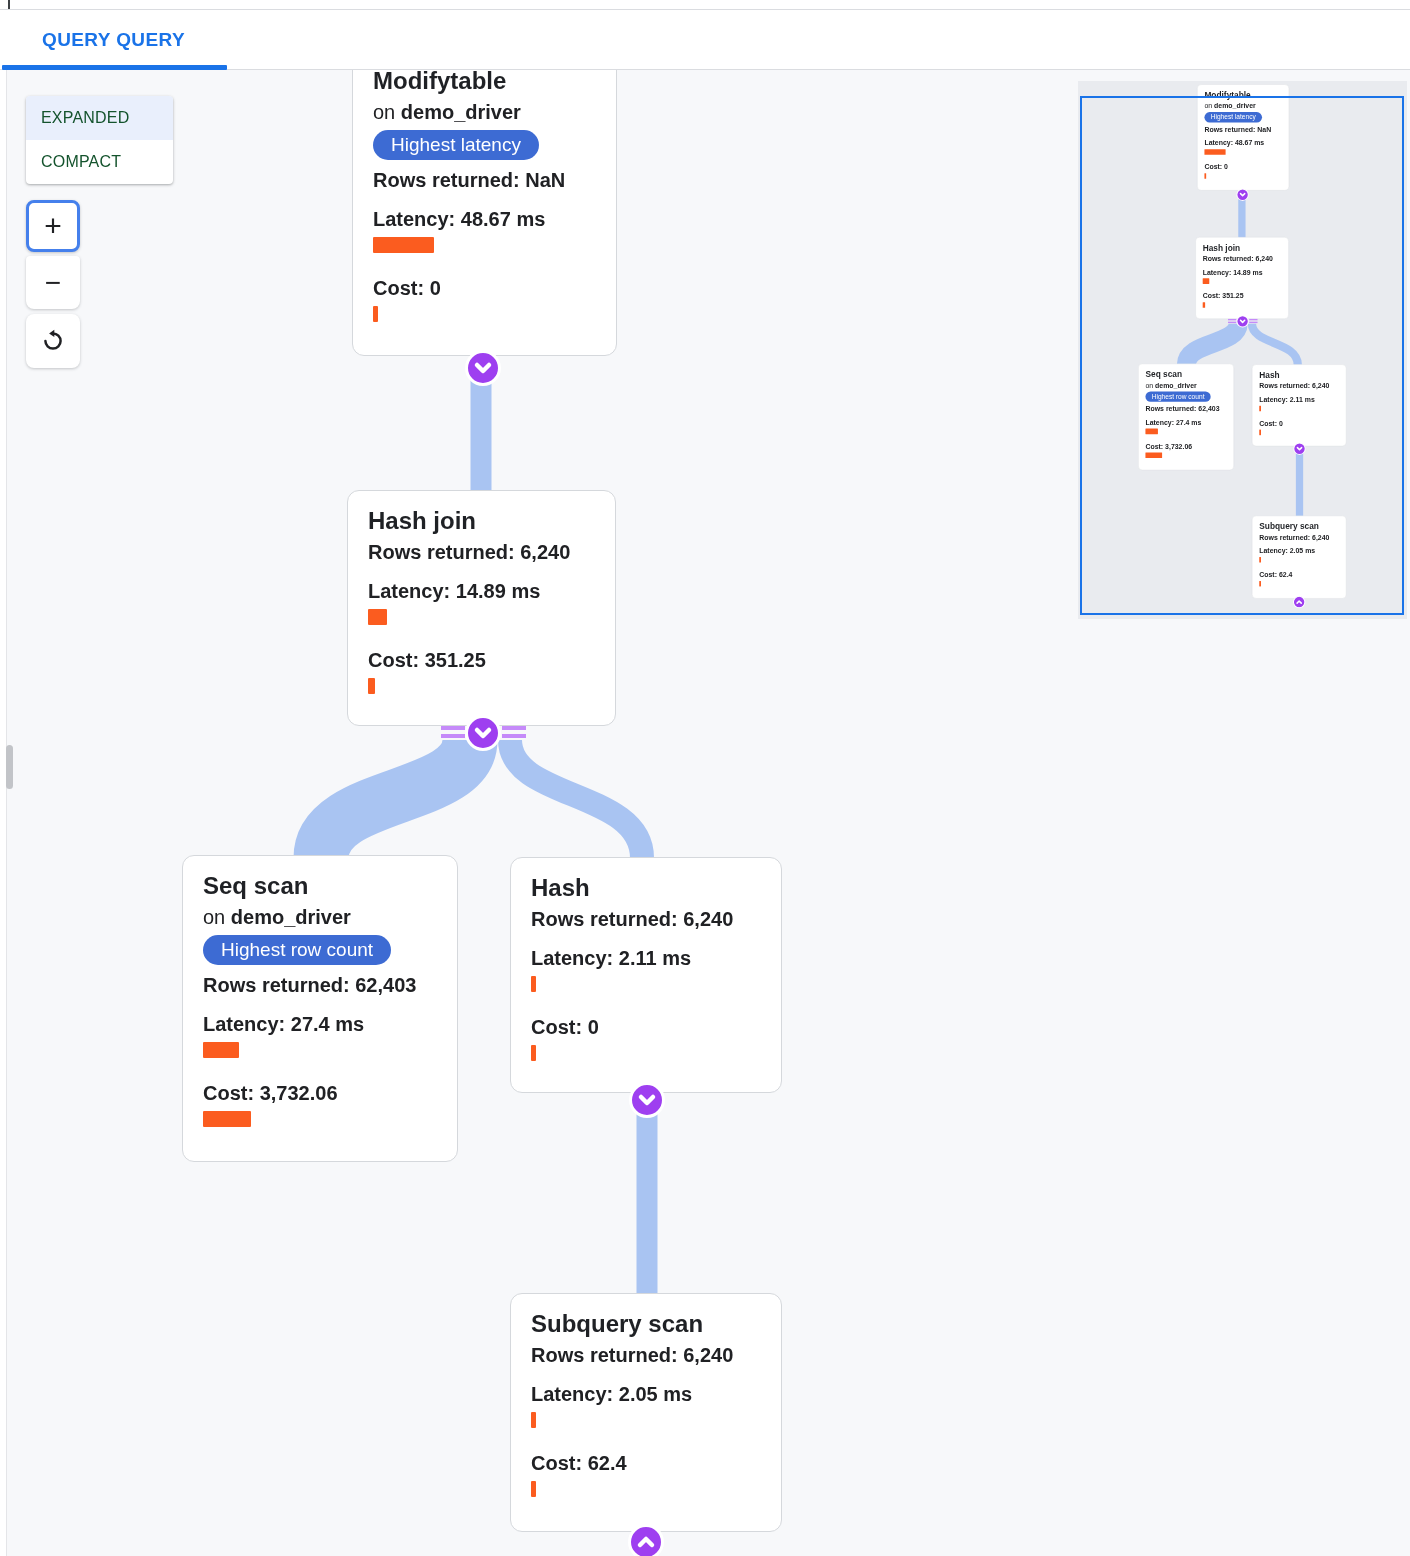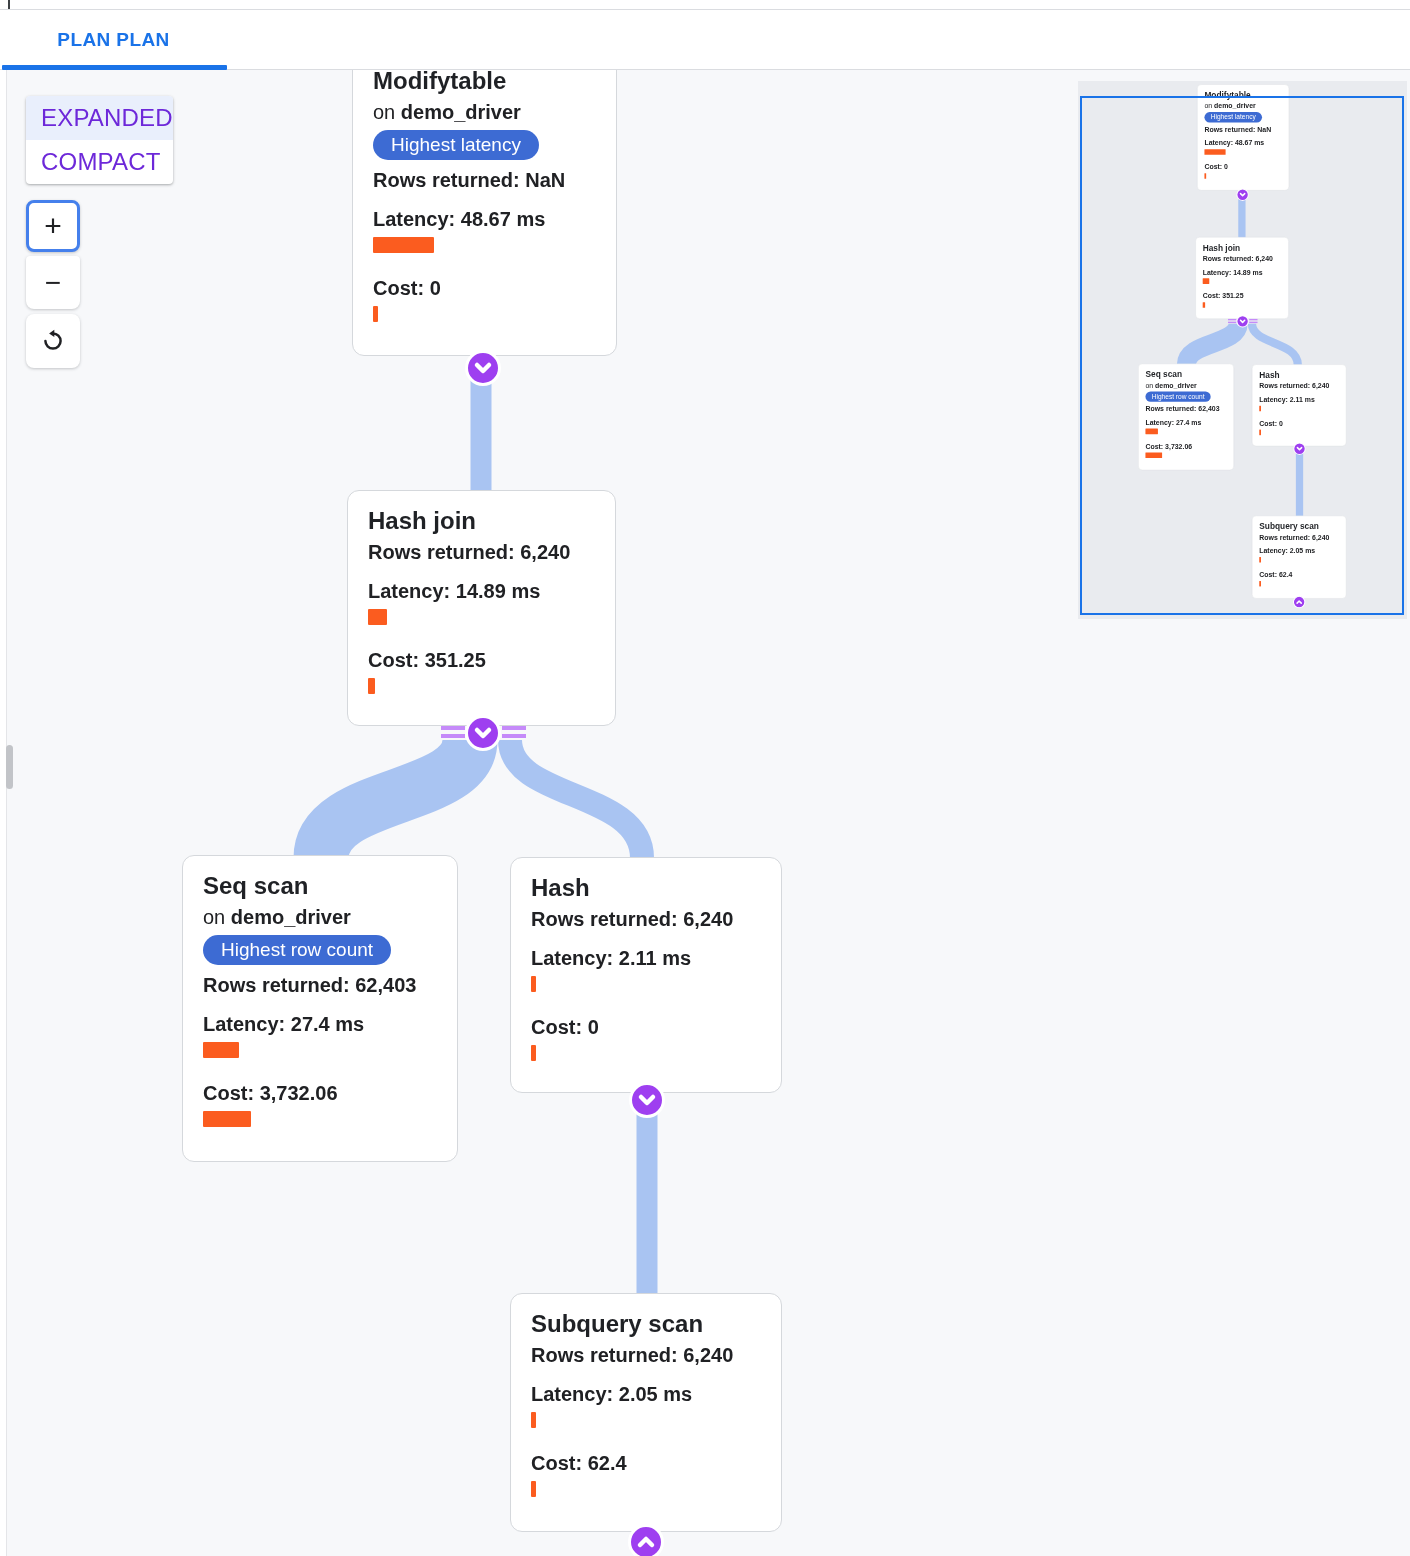--- a/index.html
+++ b/index.html
@@ -45,21 +45,21 @@
 
   
   .view-toggle {
     position: absolute; left: 26px; top: 96px; width: 147px; z-index: 15;
     background: #fff; border-radius: 4px;
     box-shadow: 0 1px 3px rgba(60,64,67,.3), 0 1px 2px rgba(60,64,67,.15);
     overflow: hidden;
   }
   .view-toggle .row {
     height: 44px; display: flex; align-items: center; padding-left: 15px;
-    font-size: 24px; font-weight: 500; color: #6d28d9; cursor: pointer;
+    font-size: 16px; font-weight: 500; color: #14532d; cursor: pointer;
     letter-spacing: 0.2px;
   }
   .view-toggle .row.selected { background: #e9effc; }
 
   .zoombtn {
     position: absolute; left: 26px; width: 54px; z-index: 15;
     background: #fff; display: flex; align-items: center; justify-content: center;
     box-shadow: 0 1px 3px rgba(60,64,67,.28); cursor: pointer;
     font-size: 30px; color: #202124; border-radius: 8px;
   }
@@ -290,21 +290,21 @@
     </div>
   </div>
     </div>
   <div class="mm-vp"></div>
 </div>
 
 <div class="topstrip">
   <div class="cursor-tick"></div>
 </div>
 <div class="tabbar">
-  <div class="tab tab-active">PLAN PLAN</div>
+  <div class="tab tab-active">QUERY QUERY</div>
   <div class="tab-underline"></div>
 </div>
 
 <div class="left-rail"></div>
 <div class="scroll-thumb"></div>
 
 <div class="view-toggle">
   <div class="row selected">EXPANDED</div>
   <div class="row">COMPACT</div>
 </div>

